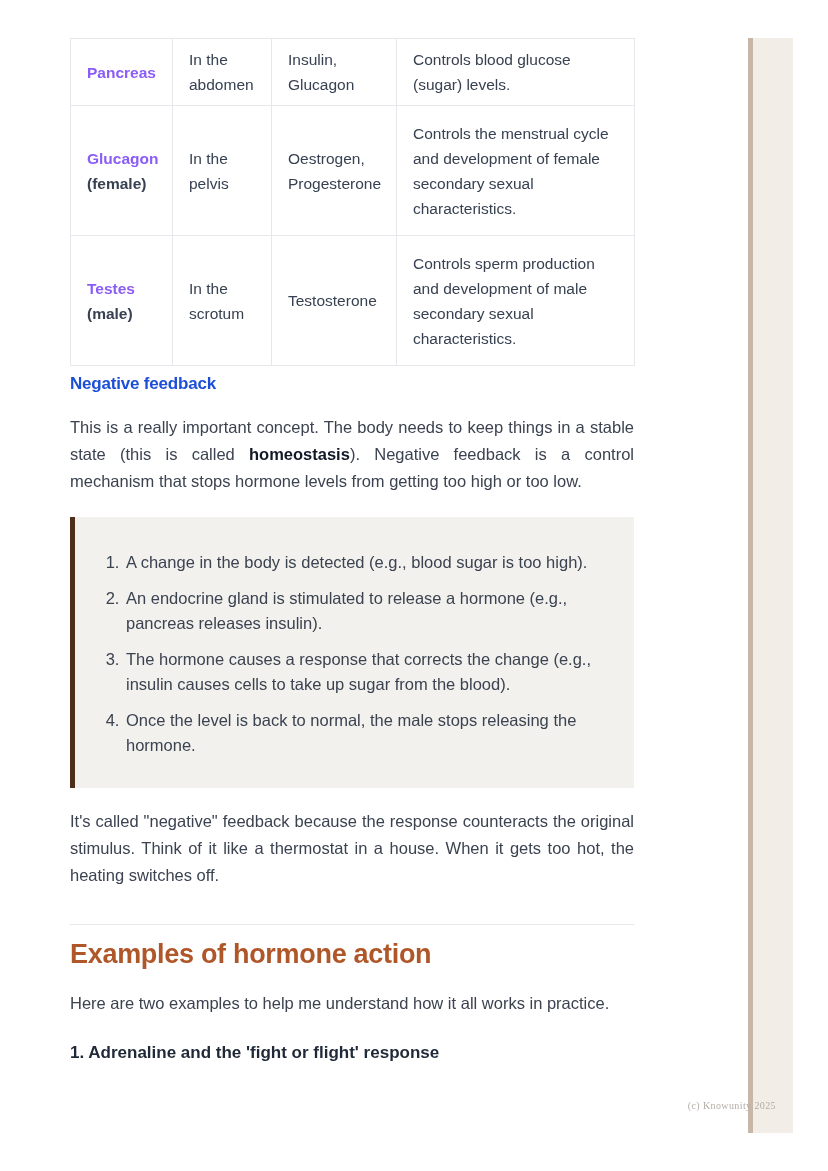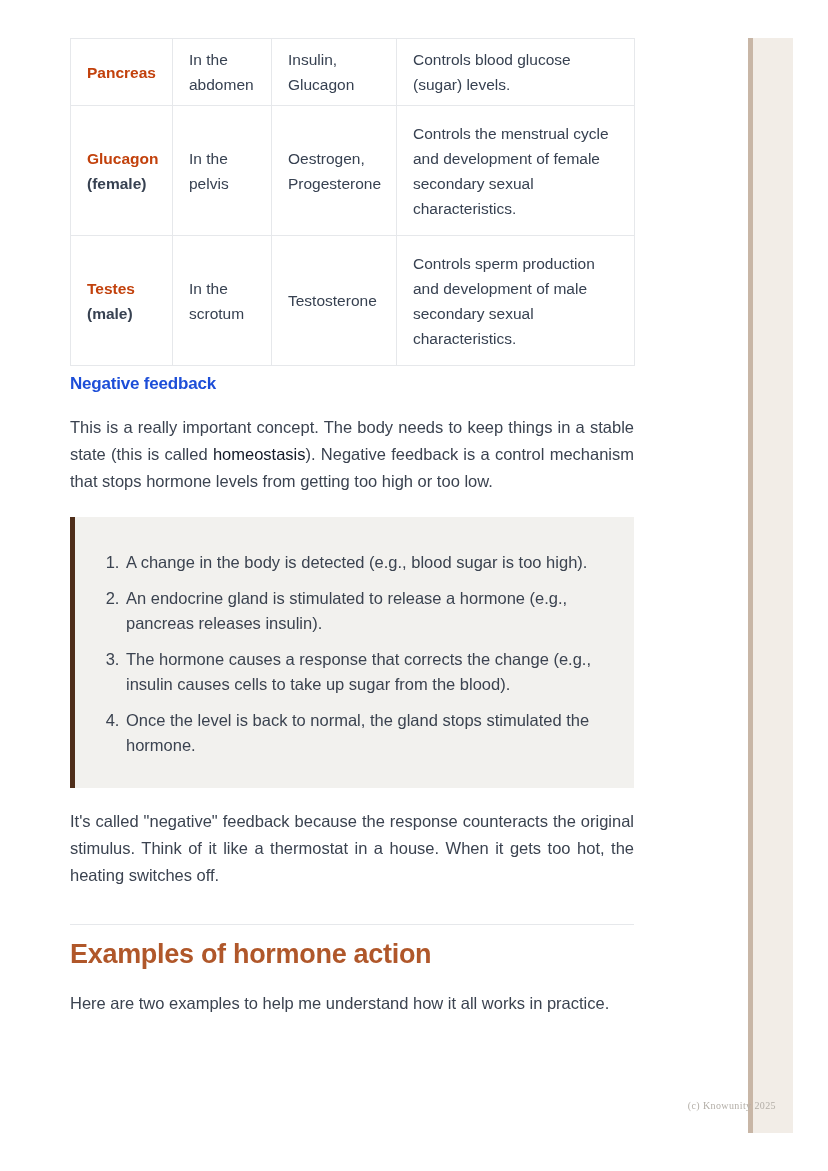--- a/index.html
+++ b/index.html
@@ -30,21 +30,21 @@
     font-size: 15.5px;
     color: #374151;
     table-layout: fixed;
   }
   table.glands td {
     border: 1px solid #e6e8eb;
     padding: 8px 16px;
     vertical-align: middle;
     line-height: 25px;
   }
-  td .gland-name { font-weight: 700; color: #c2410c; }
+  td .gland-name { font-weight: 700; color: #8b5cf6; }
   td .gland-note { font-weight: 700; color: #374151; }
   tr.r1 { height: 67px; }
   tr.r2, tr.r3 { height: 130px; }
   
   h3.section {
     margin-top: 8px;
     font-size: 17px;
     font-weight: 700;
     color: #1d4ed8;
     letter-spacing: -0.2px;
@@ -57,21 +57,21 @@
     letter-spacing: -0.3px;
   }
   
   p.body {
     margin-top: 20px;
     font-size: 16.5px;
     line-height: 27px;
     color: #3b4350;
   }
   p.just { text-align: justify; }
-  p.body strong { color: #111827; font-weight: 400; }
+  p.body strong { color: #111827; font-weight: 700; }
   p.subhead {
     margin-top: 26px;
     font-size: 17px;
     font-weight: 700;
     color: #1f2937;
   }
   
   .callout {
     margin-top: 22px;
     background: #f2f1ee;
@@ -160,32 +160,33 @@
 
     <h3 class="section">Negative feedback</h3>
 
     <p class="body just"><span>This is a really important concept. The body needs to keep things in a stable state (this is called </span><strong>homeostasis</strong><span>). Negative feedback is a control mechanism that stops hormone levels from getting too high or too low.</span></p>
 
     <div class="callout">
       <ol>
         <li>A change in the body is detected (e.g., blood sugar is too high).</li>
         <li>An endocrine gland is stimulated to release a hormone (e.g., pancreas releases insulin).</li>
         <li>The hormone causes a response that corrects the change (e.g., insulin causes cells to take up sugar from the blood).</li>
-        <li>Once the level is back to normal, the gland stops stimulated the hormone.</li>
+        <li>Once the level is back to normal, the male stops releasing the hormone.</li>
       </ol>
     </div>
 
     <p class="body just">It's called "negative" feedback because the response counteracts the original stimulus. Think of it like a thermostat in a house. When it gets too hot, the heating switches off.</p>
 
     <hr class="divider">
 
     <h2 class="section">Examples of hormone action</h2>
 
     <p class="body">Here are two examples to help me understand how it all works in practice.</p>
 
+    <p class="subhead">1. Adrenaline and the 'fight or flight' response</p>
 
 
   </div>
 
   <div class="edge-line"></div>
   <div class="edge-fill"></div>
   <div class="watermark">(c) Knowunity 2025</div>
 </div>
 
 </body></html>

